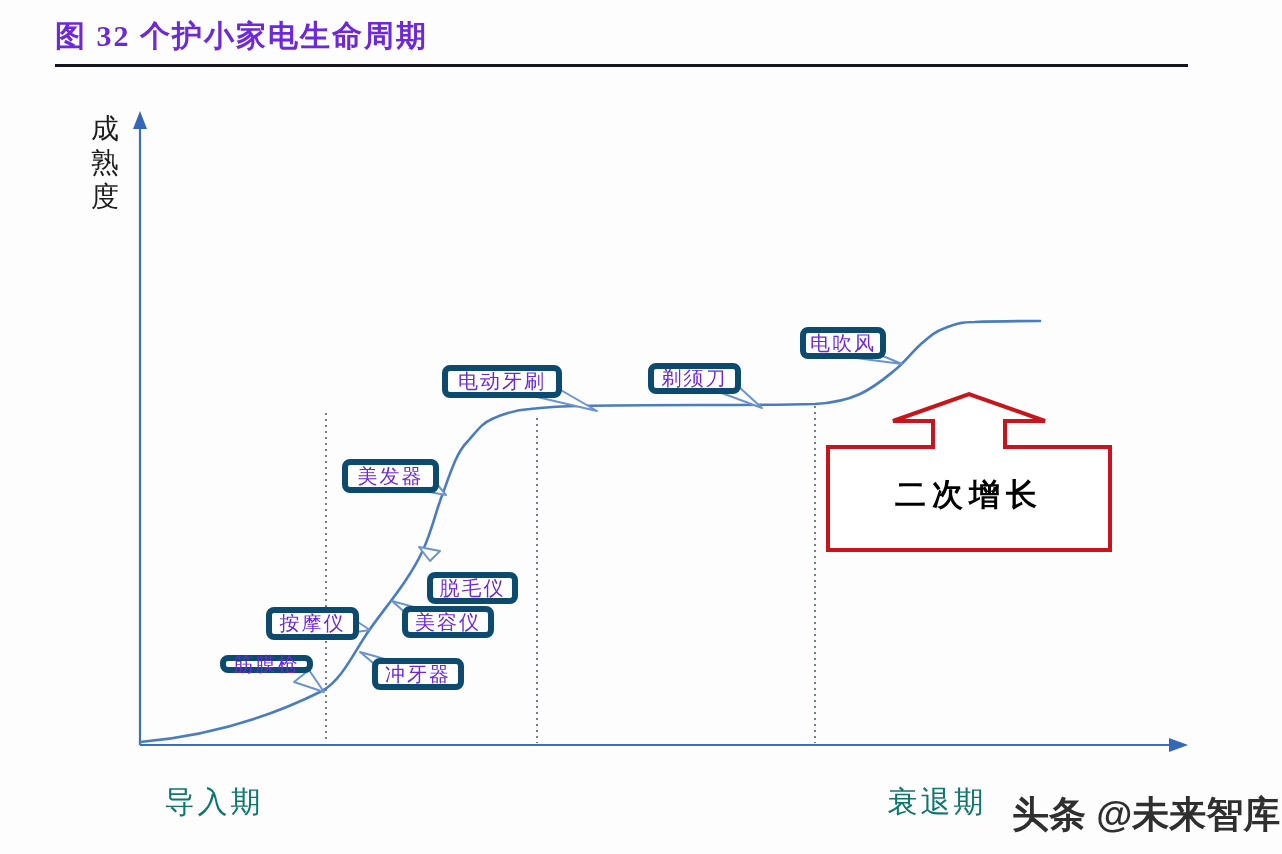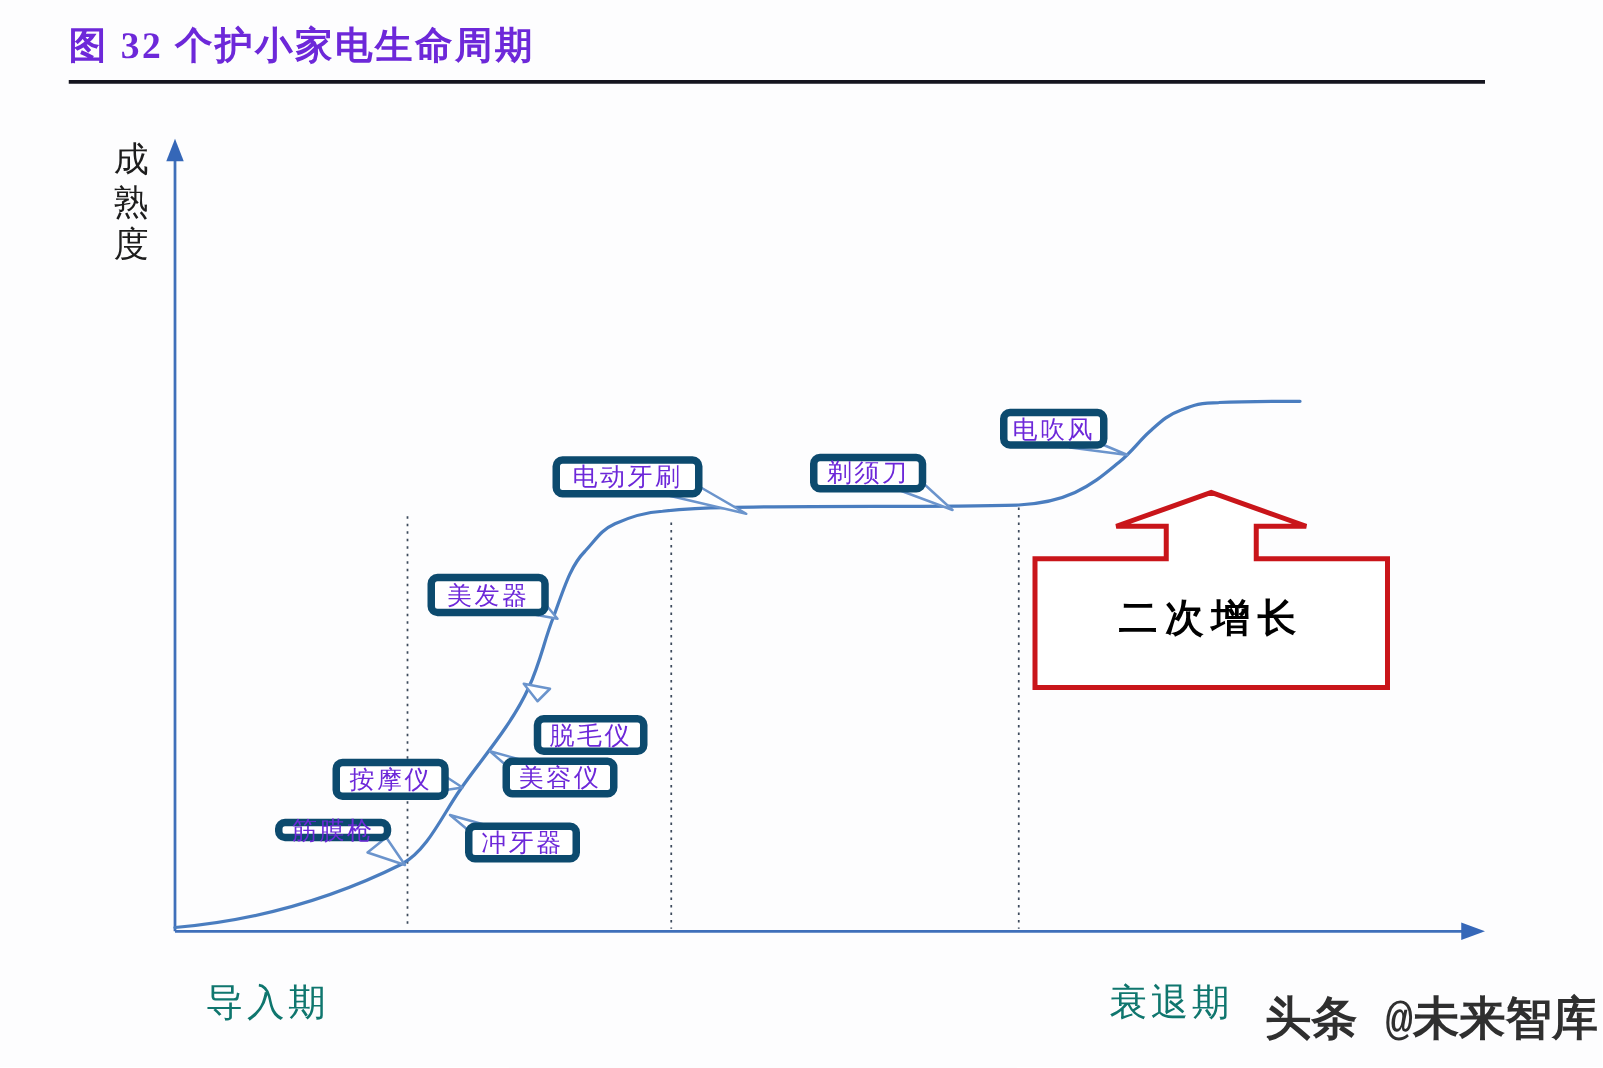--- a/index.html
+++ b/index.html
@@ -28,21 +28,21 @@
   .growth-text{
     position:absolute;left:854px;top:474px;width:230px;text-align:center;
     font-size:31px;font-weight:bold;color:#000000;letter-spacing:6px;z-index:4;white-space:nowrap;
   }
   .x-label{
     position:absolute;top:782px;width:140px;text-align:center;
     font-size:30px;color:#0f766e;letter-spacing:3px;z-index:2;white-space:nowrap;
   }
   .watermark{
     position:absolute;left:1012px;top:790px;font-size:37px;font-weight:bold;
-    color:#2f2f2f;font-family:Liberation Mono, monospace;
+    color:#2f2f2f;font-family:Liberation Sans, sans-serif;
     letter-spacing:0px;z-index:2;white-space:nowrap;
   }
 </style>
 </head>
 <body>
 
 <div class="stage">
 
   <div class="fig-title">图 32 个护小家电生命周期</div>
   <div class="title-rule"></div>

